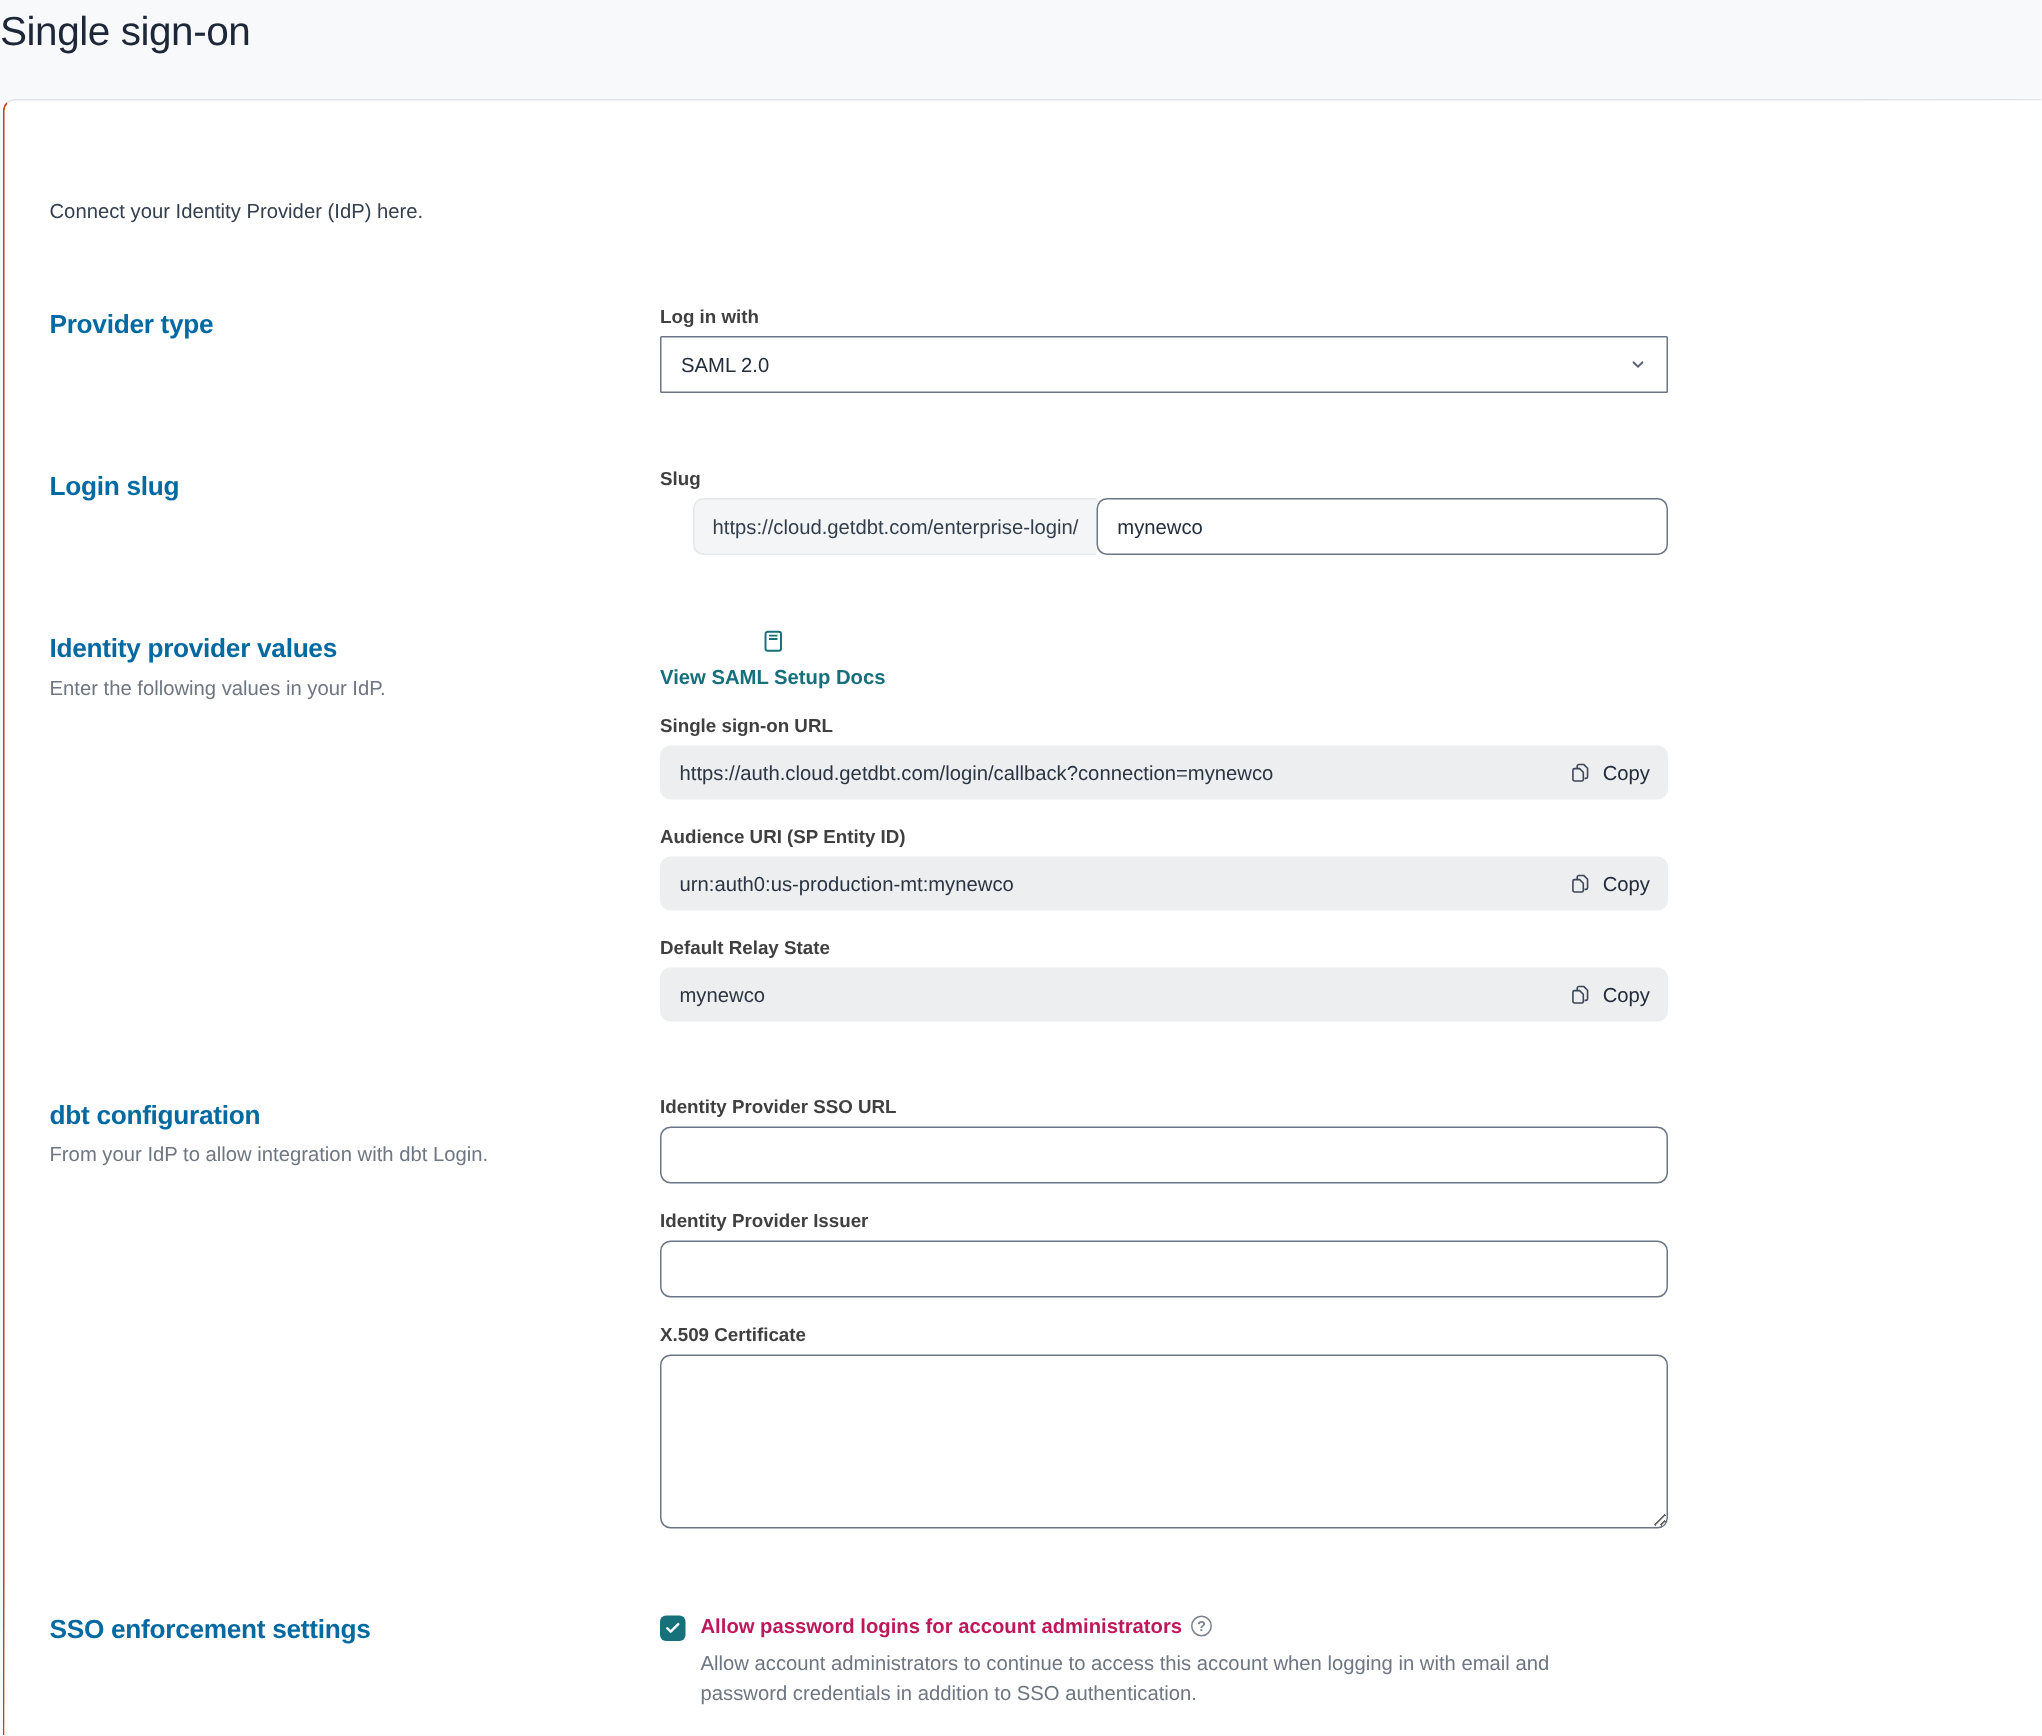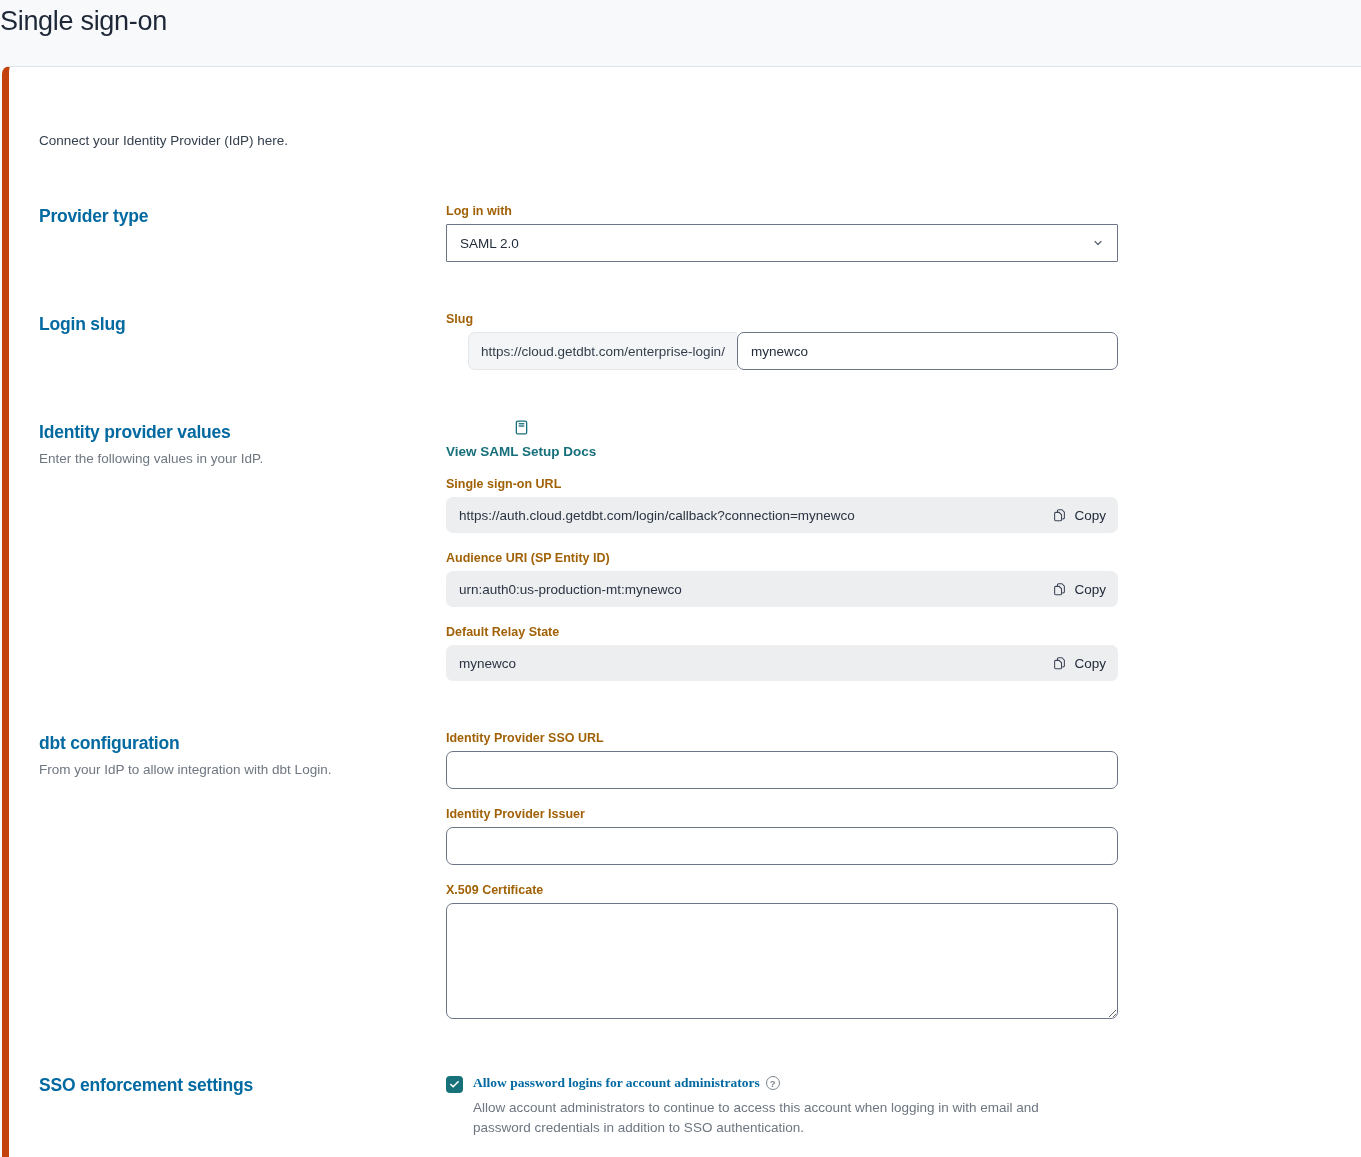--- a/index.html
+++ b/index.html
@@ -19,21 +19,21 @@
     font-size:27px;
     font-weight:400;
     color:#1d2737;
     letter-spacing:-0.3px;
     line-height:36px;
   }
   .card {
     margin-left:2px;
     background:#ffffff;
     border-top:1px solid #e0e3e8;
-    border-left:7px solid #c2410c;
+    border-left:1px solid #c2410c;
     border-top-left-radius:8px;
     height:1091px;
     padding-left:30px;
     overflow:hidden;
   }
   .intro {
     margin-top:66px;
     font-size:13.5px;
     color:#333f4d;
   }
@@ -49,21 +49,21 @@
   }
   .section-sub {
     margin-top:8px;
     font-size:13.5px;
     color:#6e7681;
   }
   .field-label {
     display:block;
     font-size:12.5px;
     font-weight:700;
-    color:#a16207;
+    color:#404040;
     margin-bottom:6px;
   }
   .select-box {
     height:38px;
     border:1px solid #6b7586;
     border-radius:1px;
     background:#fff;
     display:flex;
     align-items:center;
     justify-content:space-between;
@@ -167,24 +167,23 @@
     border-radius:4px;
     display:flex;
     align-items:center;
     justify-content:center;
     cursor:pointer;
     margin-top:1px;
   }
   .checkbox-label-wrap { font-size:13.5px; }
   .checkbox-label {
     font-weight:700;
-    color:#0369a1;
+    color:#be185d;
     display:inline;
     vertical-align:middle;
-    font-family:Liberation Serif, serif;
   }
   .help-icon {
     display:inline-flex;
     width:14px; height:14px;
     border:1px solid #7a838e;
     border-radius:50%;
     color:#7a838e;
     font-size:9.5px;
     font-weight:700;
     align-items:center;

